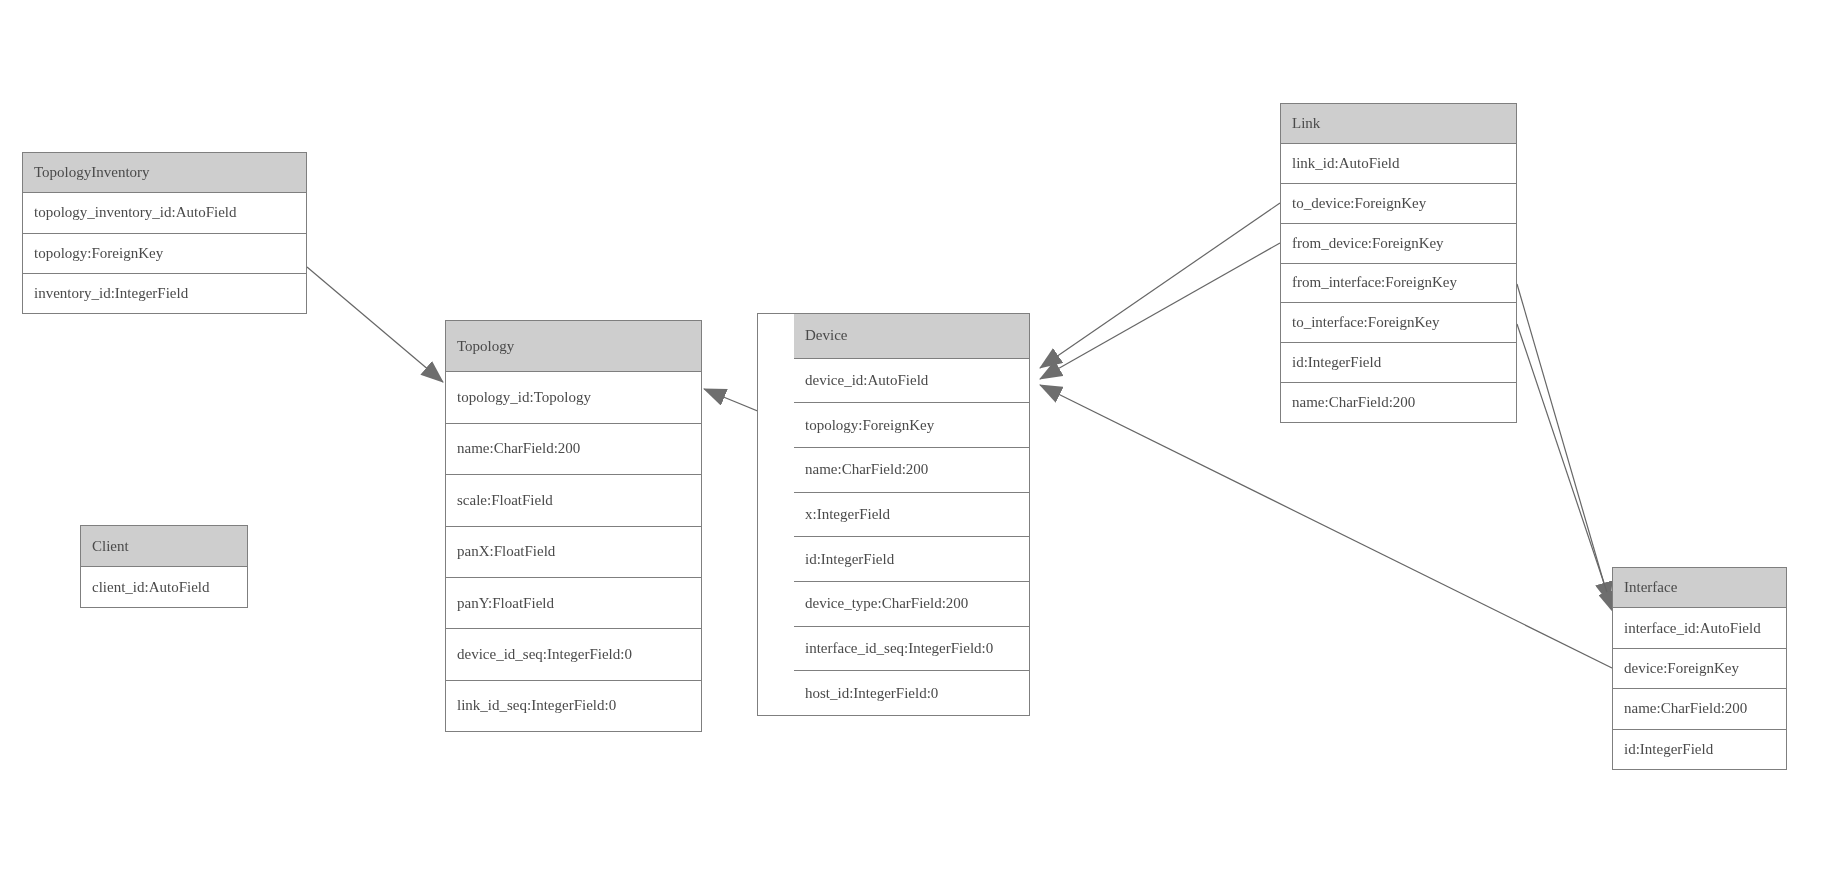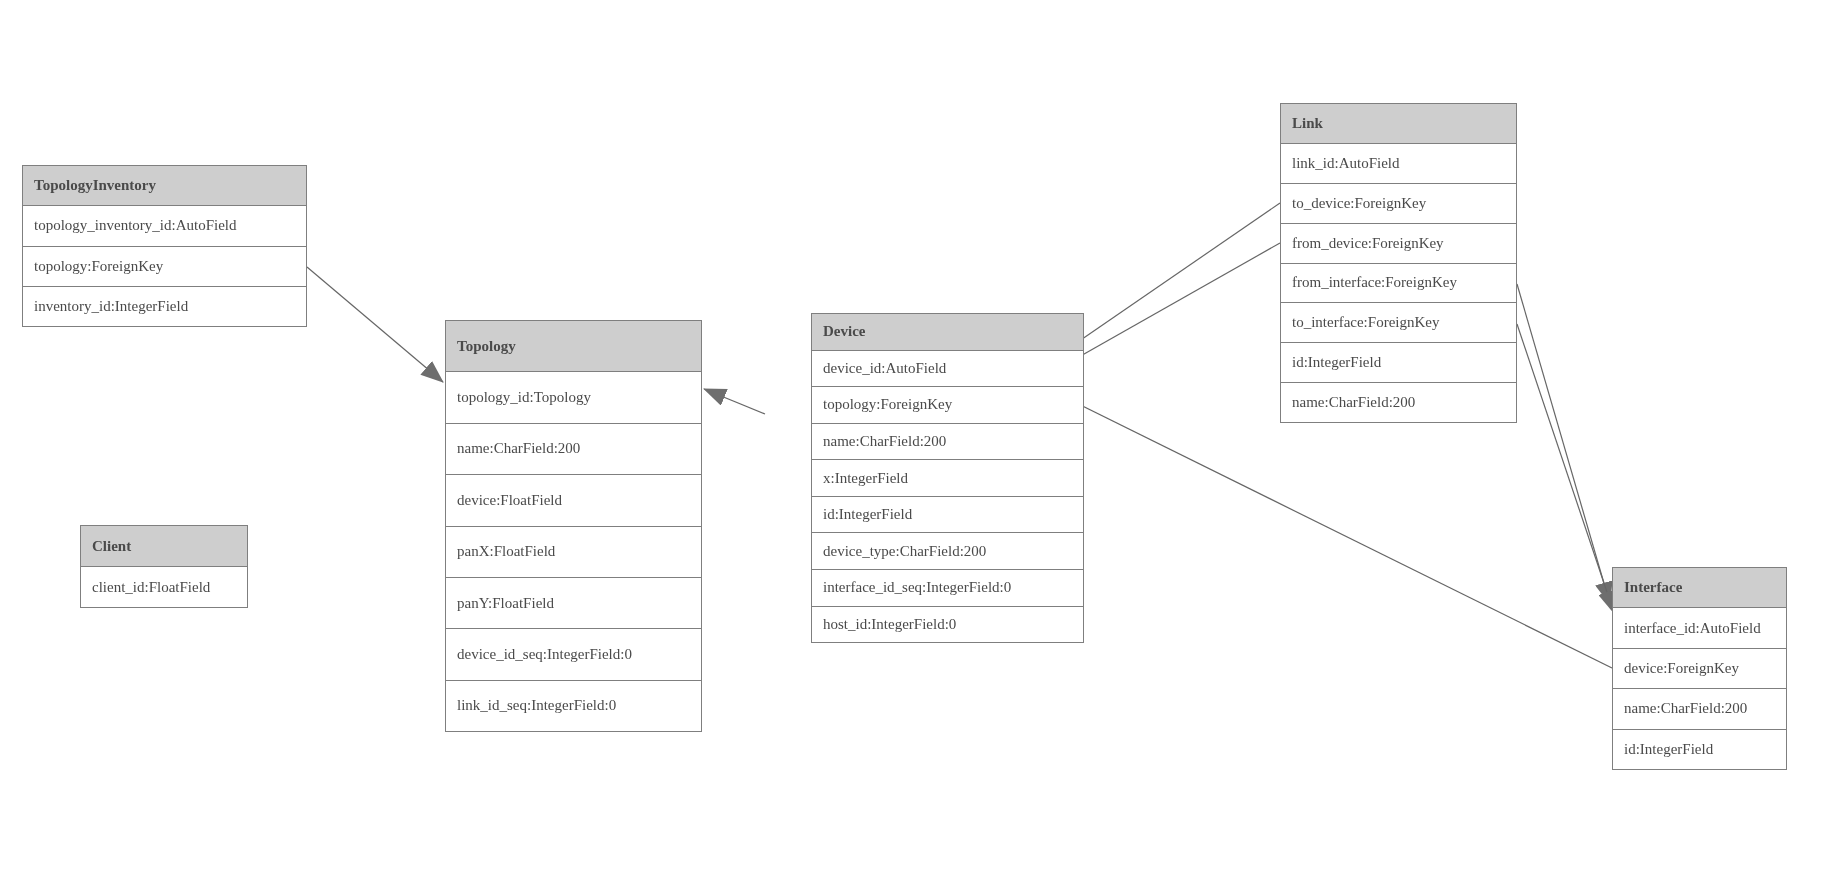--- a/index.html
+++ b/index.html
@@ -36,21 +36,20 @@
   .entity-header {
     flex: 1 1 0;
     display: flex;
     align-items: center;
     padding-left: 11px;
     background: var(--header-fill, #cecece);
     border-bottom: 1px solid var(--border, #7f7f7f);
     box-sizing: border-box;
     white-space: nowrap;
     overflow: hidden;
-    font-weight: bold;
   }
   .entity-row {
     flex: 1 1 0;
     display: flex;
     align-items: center;
     padding-left: 11px;
     background: var(--row-fill, #ffffff);
     border-bottom: 1px solid var(--border, #7f7f7f);
     box-sizing: border-box;
     white-space: nowrap;
@@ -71,41 +70,41 @@
         </marker>
       </defs>
       <line x1="307" y1="267" x2="443" y2="382" stroke="#666666" stroke-width="1.2" marker-end="url(#arrowhead)"></line>
       <line x1="765" y1="414" x2="704" y2="389" stroke="#666666" stroke-width="1.2" marker-end="url(#arrowhead)"></line>
       <line x1="1280" y1="203" x2="1040" y2="368" stroke="#666666" stroke-width="1.2" marker-end="url(#arrowhead)"></line>
       <line x1="1280" y1="243" x2="1040" y2="379" stroke="#666666" stroke-width="1.2" marker-end="url(#arrowhead)"></line>
       <line x1="1517" y1="284" x2="1610" y2="604" stroke="#666666" stroke-width="1.2" marker-end="url(#arrowhead)"></line>
       <line x1="1517" y1="324" x2="1614" y2="613" stroke="#666666" stroke-width="1.2" marker-end="url(#arrowhead)"></line>
       <line x1="1612" y1="668" x2="1040" y2="385" stroke="#666666" stroke-width="1.2" marker-end="url(#arrowhead)"></line>
     </svg>
-    <div class="entity" style="left: 22px; top: 165px; width: 285px; height: 162px;">
+    <div class="entity" style="left: 22px; top: 152px; width: 285px; height: 162px;">
       <div class="entity-header">TopologyInventory</div>
       <div class="entity-row">topology_inventory_id:AutoField</div>
       <div class="entity-row">topology:ForeignKey</div>
       <div class="entity-row">inventory_id:IntegerField</div>
     </div>
     <div class="entity" style="left: 445px; top: 320px; width: 257px; height: 412px;">
       <div class="entity-header">Topology</div>
       <div class="entity-row">topology_id:Topology</div>
       <div class="entity-row">name:CharField:200</div>
-      <div class="entity-row">device:FloatField</div>
+      <div class="entity-row">scale:FloatField</div>
       <div class="entity-row">panX:FloatField</div>
       <div class="entity-row">panY:FloatField</div>
       <div class="entity-row">device_id_seq:IntegerField:0</div>
       <div class="entity-row">link_id_seq:IntegerField:0</div>
     </div>
     <div class="entity" style="left: 80px; top: 525px; width: 168px; height: 83px;">
       <div class="entity-header">Client</div>
-      <div class="entity-row">client_id:FloatField</div>
+      <div class="entity-row">client_id:AutoField</div>
     </div>
-    <div class="entity" style="left: 811px; top: 313px; width: 273px; height: 330px;">
+    <div class="entity" style="left: 757px; top: 313px; width: 273px; height: 403px; padding-left: 36px;">
       <div class="entity-header">Device</div>
       <div class="entity-row">device_id:AutoField</div>
       <div class="entity-row">topology:ForeignKey</div>
       <div class="entity-row">name:CharField:200</div>
       <div class="entity-row">x:IntegerField</div>
       <div class="entity-row">id:IntegerField</div>
       <div class="entity-row">device_type:CharField:200</div>
       <div class="entity-row">interface_id_seq:IntegerField:0</div>
       <div class="entity-row">host_id:IntegerField:0</div>
     </div>

